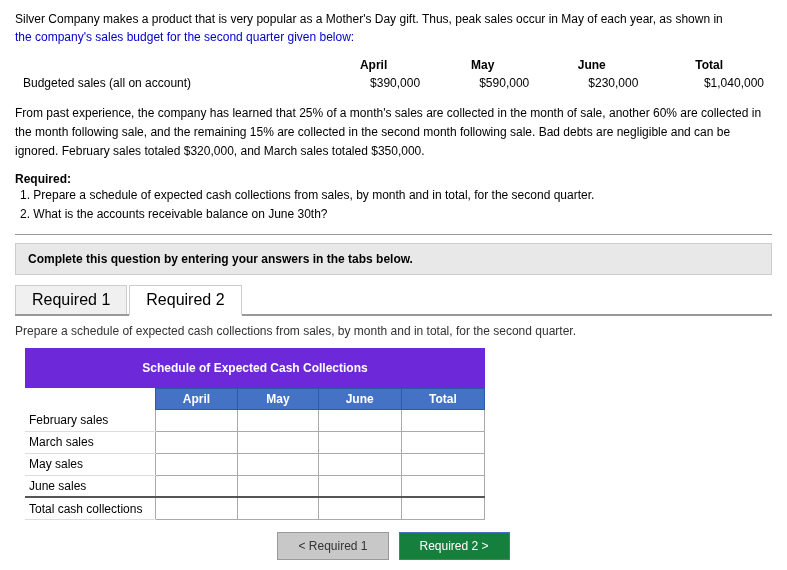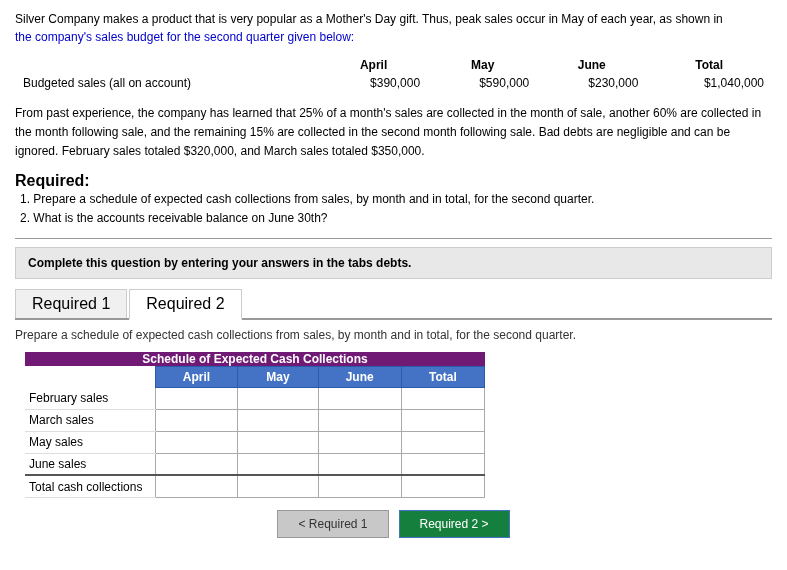--- a/index.html
+++ b/index.html
@@ -43,21 +43,21 @@
     .description-text {
       font-size: 12px;
       line-height: 1.6;
       margin-bottom: 10px;
     }
     .required-section {
       margin-bottom: 10px;
     }
     .required-section .req-title {
       font-weight: bold;
-      font-size: 16px;
+      font-size: 12px;
     }
     .required-section .req-items {
       font-size: 12px;
       line-height: 1.6;
       padding-left: 5px;
     }
     .complete-box {
       background: #e8e8e8;
       padding: 8px 12px;
       margin-bottom: 10px;
@@ -88,26 +88,26 @@
     .tab-content-label {
       font-size: 12px;
       margin-bottom: 10px;
       color: #333;
     }
     .schedule-container {
       width: 460px;
       margin-left: 10px;
     }
     .schedule-title {
-      background: #701a75;
+      background: #6d28d9;
       color: #fff;
       text-align: center;
       font-size: 12px;
       font-weight: bold;
-      padding: 0;
+      padding: 13px;
     }
     .schedule-table {
       width: 100%;
       border-collapse: collapse;
       font-size: 12px;
     }
     .schedule-table th {
       background: #4472c4;
       color: #fff;
       text-align: center;
@@ -206,21 +206,21 @@
     </div>
     <div>
       <span>2. What is the accounts receivable balance on June 30th?</span>
     </div>
   </div>
 </div>
 
 <hr class="divider">
 
 <div class="complete-box">
-  <span>Complete this question by entering your answers in the tabs debts.</span>
+  <span>Complete this question by entering your answers in the tabs below.</span>
 </div>
 
 <div class="tabs-row">
   <div class="tab">Required 1</div>
   <div class="tab active">Required 2</div>
 </div>
 
 <p class="tab-content-label">Prepare a schedule of expected cash collections from sales, by month and in total, for the second quarter.</p>
 
 <div class="schedule-container">

